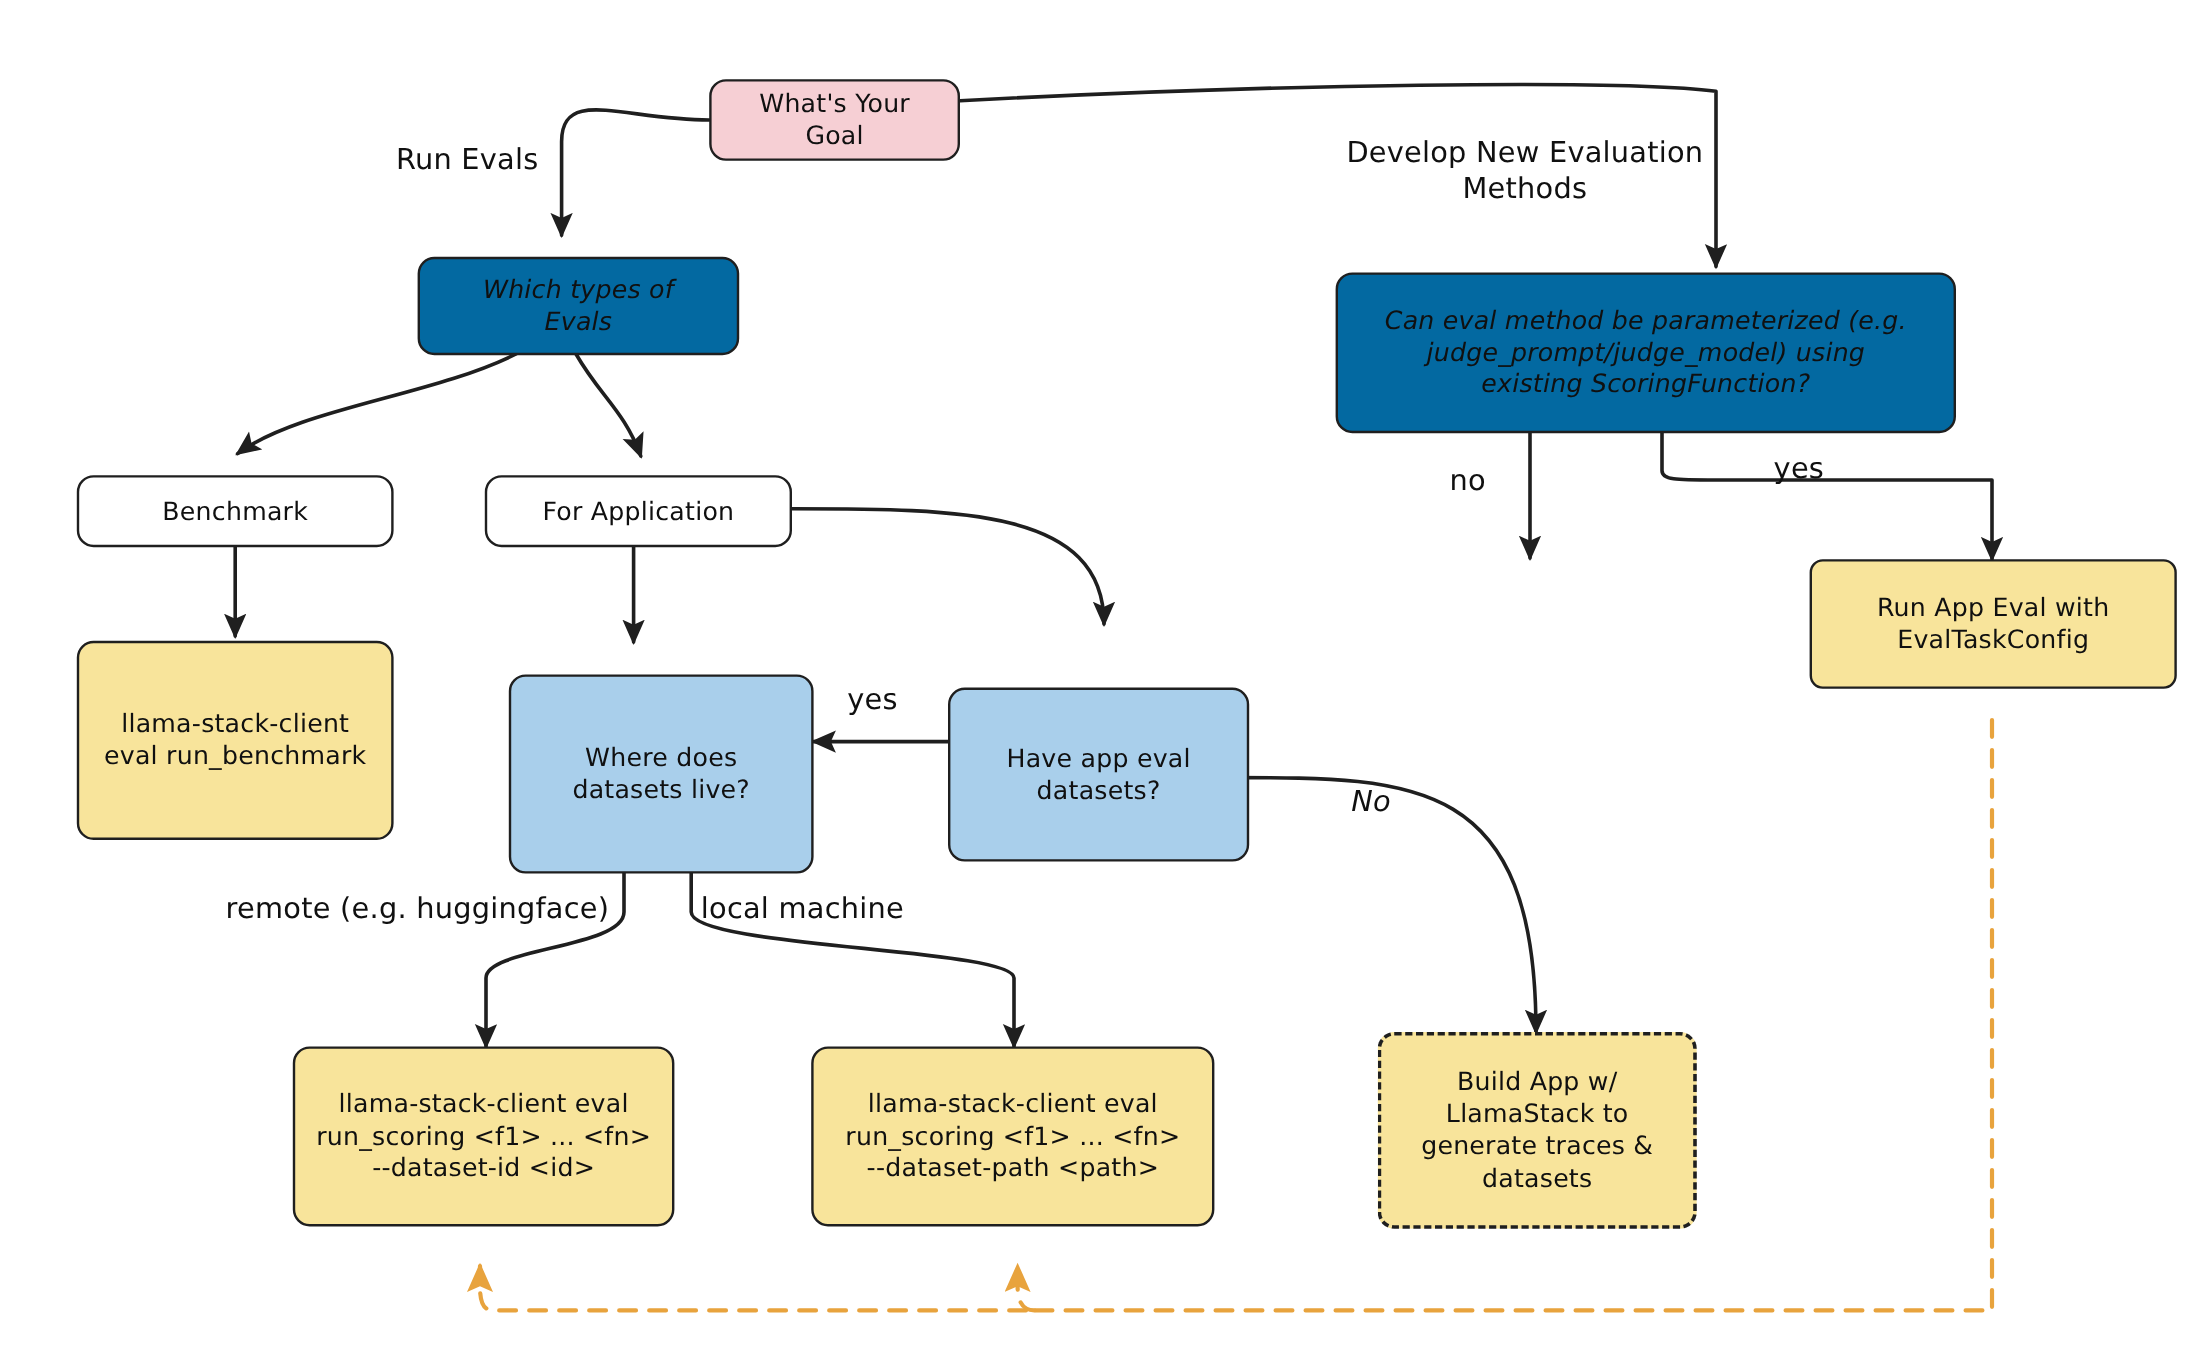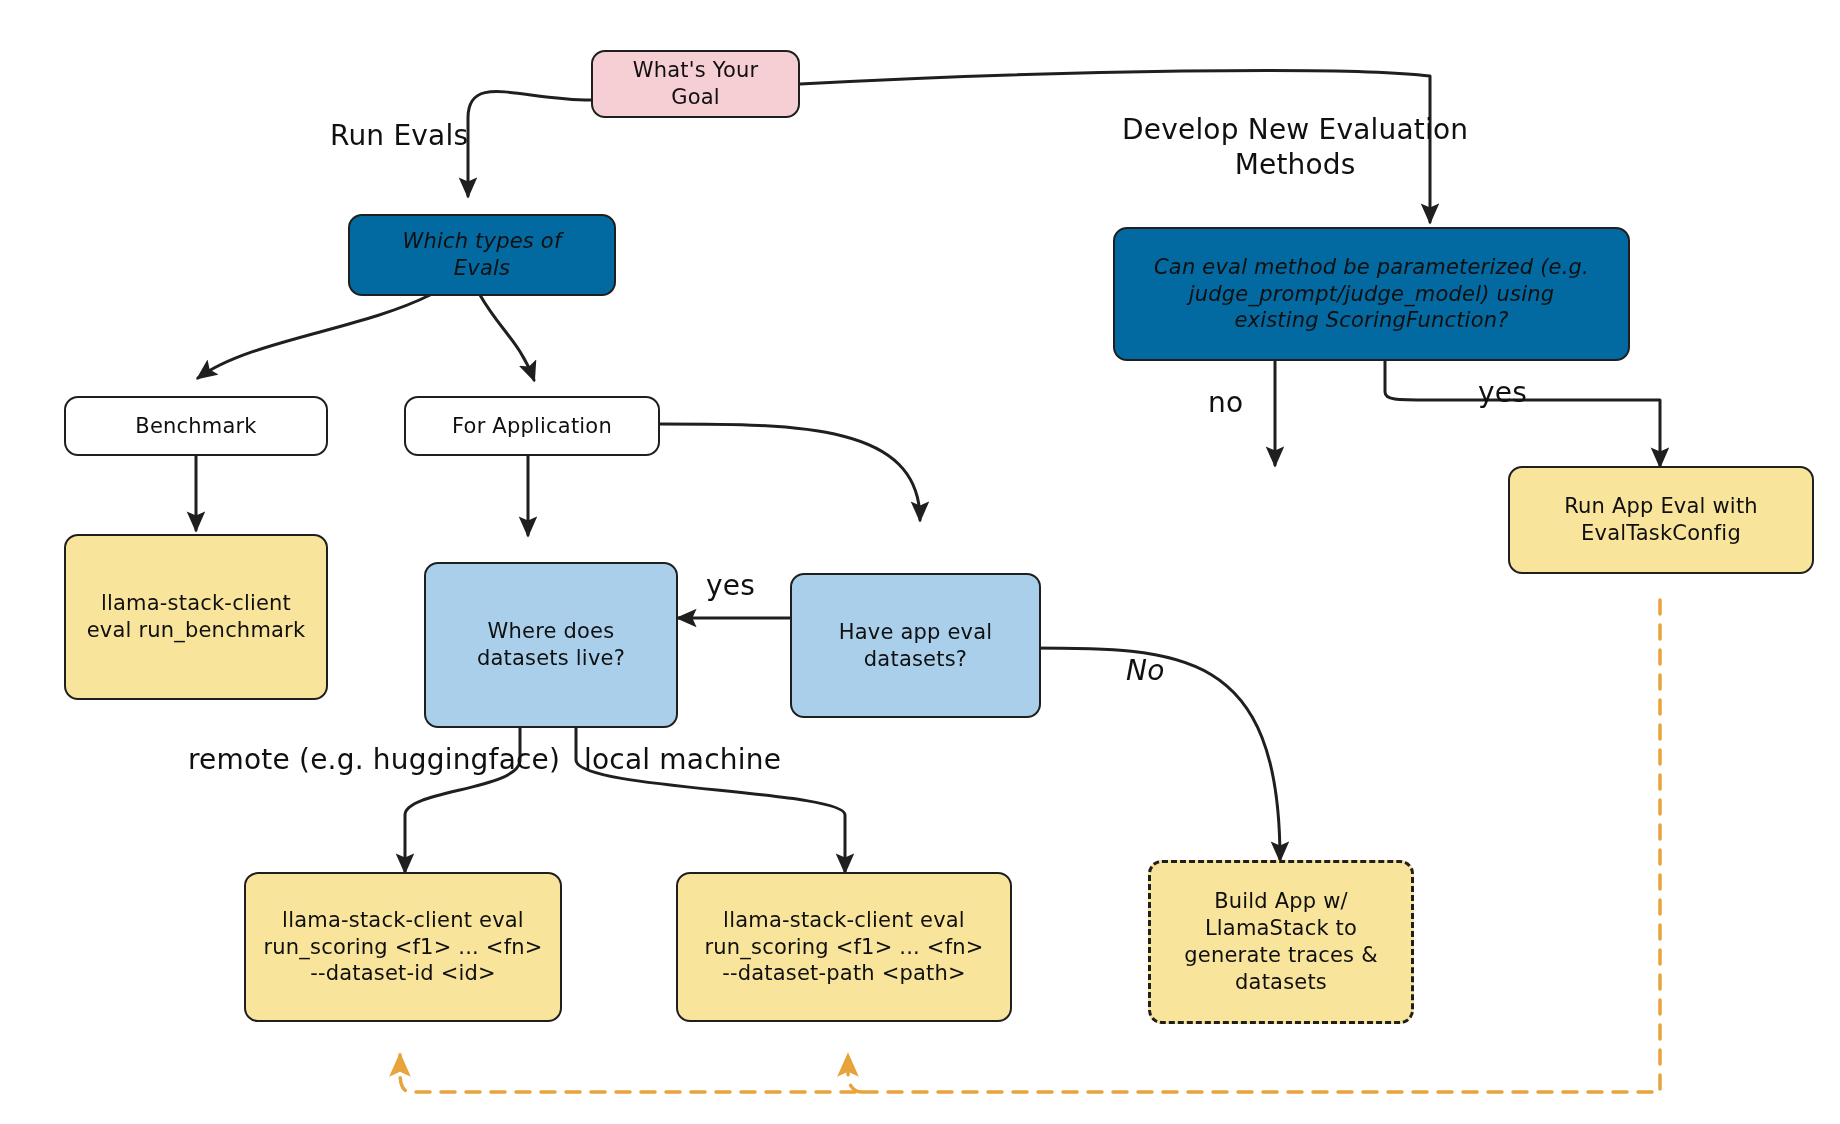--- a/index.html
+++ b/index.html
@@ -35,33 +35,33 @@
     text-align: center;
     border: 2.5px solid #1f1f1f;
     color: #101010;
     font-size: 21px;
     line-height: 1.28;
     letter-spacing: 0.2px;
     padding: 4px 8px;
     white-space: pre-line;
   }
   .rounded { border-radius: 14px; }
-  .pink   { background: #f6cfd4; }
+  .pink   { background: #f6cfd4; margin-top: 16px; }
   .green  { background: #0369a1; font-style: italic; }
   .yellow { background: #f8e49b; }
   .blue   { background: #a9cfeb; margin-top: 28px; }
   .white  { background: #ffffff; }
   .dashed {
     background: #f8e49b;
     border-style: dashed;
     border-width: 3px;
   }
   .edge-label {
     position: absolute;
-    font-size: 28px;
+    font-size: 24px;
     color: #101010;
     white-space: pre-line;
     line-height: 1.25;
     letter-spacing: 0.2px;
   }
 </style>
 </head>
 <body>
 
 <div id="canvas">
@@ -120,21 +120,21 @@
 
   <div class="node rounded green" style="left:1113px; top:227px; width:517px; height:134px;">Can eval method be parameterized (e.g.
 judge_prompt/judge_model) using
 existing ScoringFunction?</div>
 
   <div class="node rounded white" style="left:64px; top:396px; width:264px; height:60px;">Benchmark</div>
 
   <div class="node rounded white" style="left:404px; top:396px; width:256px; height:60px;">For Application</div>
 
 
-  <div class="node rounded yellow" style="left:1508px; top:466px; width:306px; height:108px;">Run App Eval with
+  <div class="node rounded yellow" style="left:1508px; top:466px; width:306px; height:108px;border-radius:11px;">Run App Eval with
 EvalTaskConfig</div>
 
   <div class="node rounded yellow" style="left:64px; top:534px; width:264px; height:166px;">llama-stack-client
 eval run_benchmark</div>
 
   <div class="node rounded blue" style="left:424px; top:534px; width:254px; height:166px;">Where does
 datasets live?</div>
 
   <div class="node rounded blue" style="left:790px; top:545px; width:251px; height:145px;">Have app eval
 datasets?</div>

